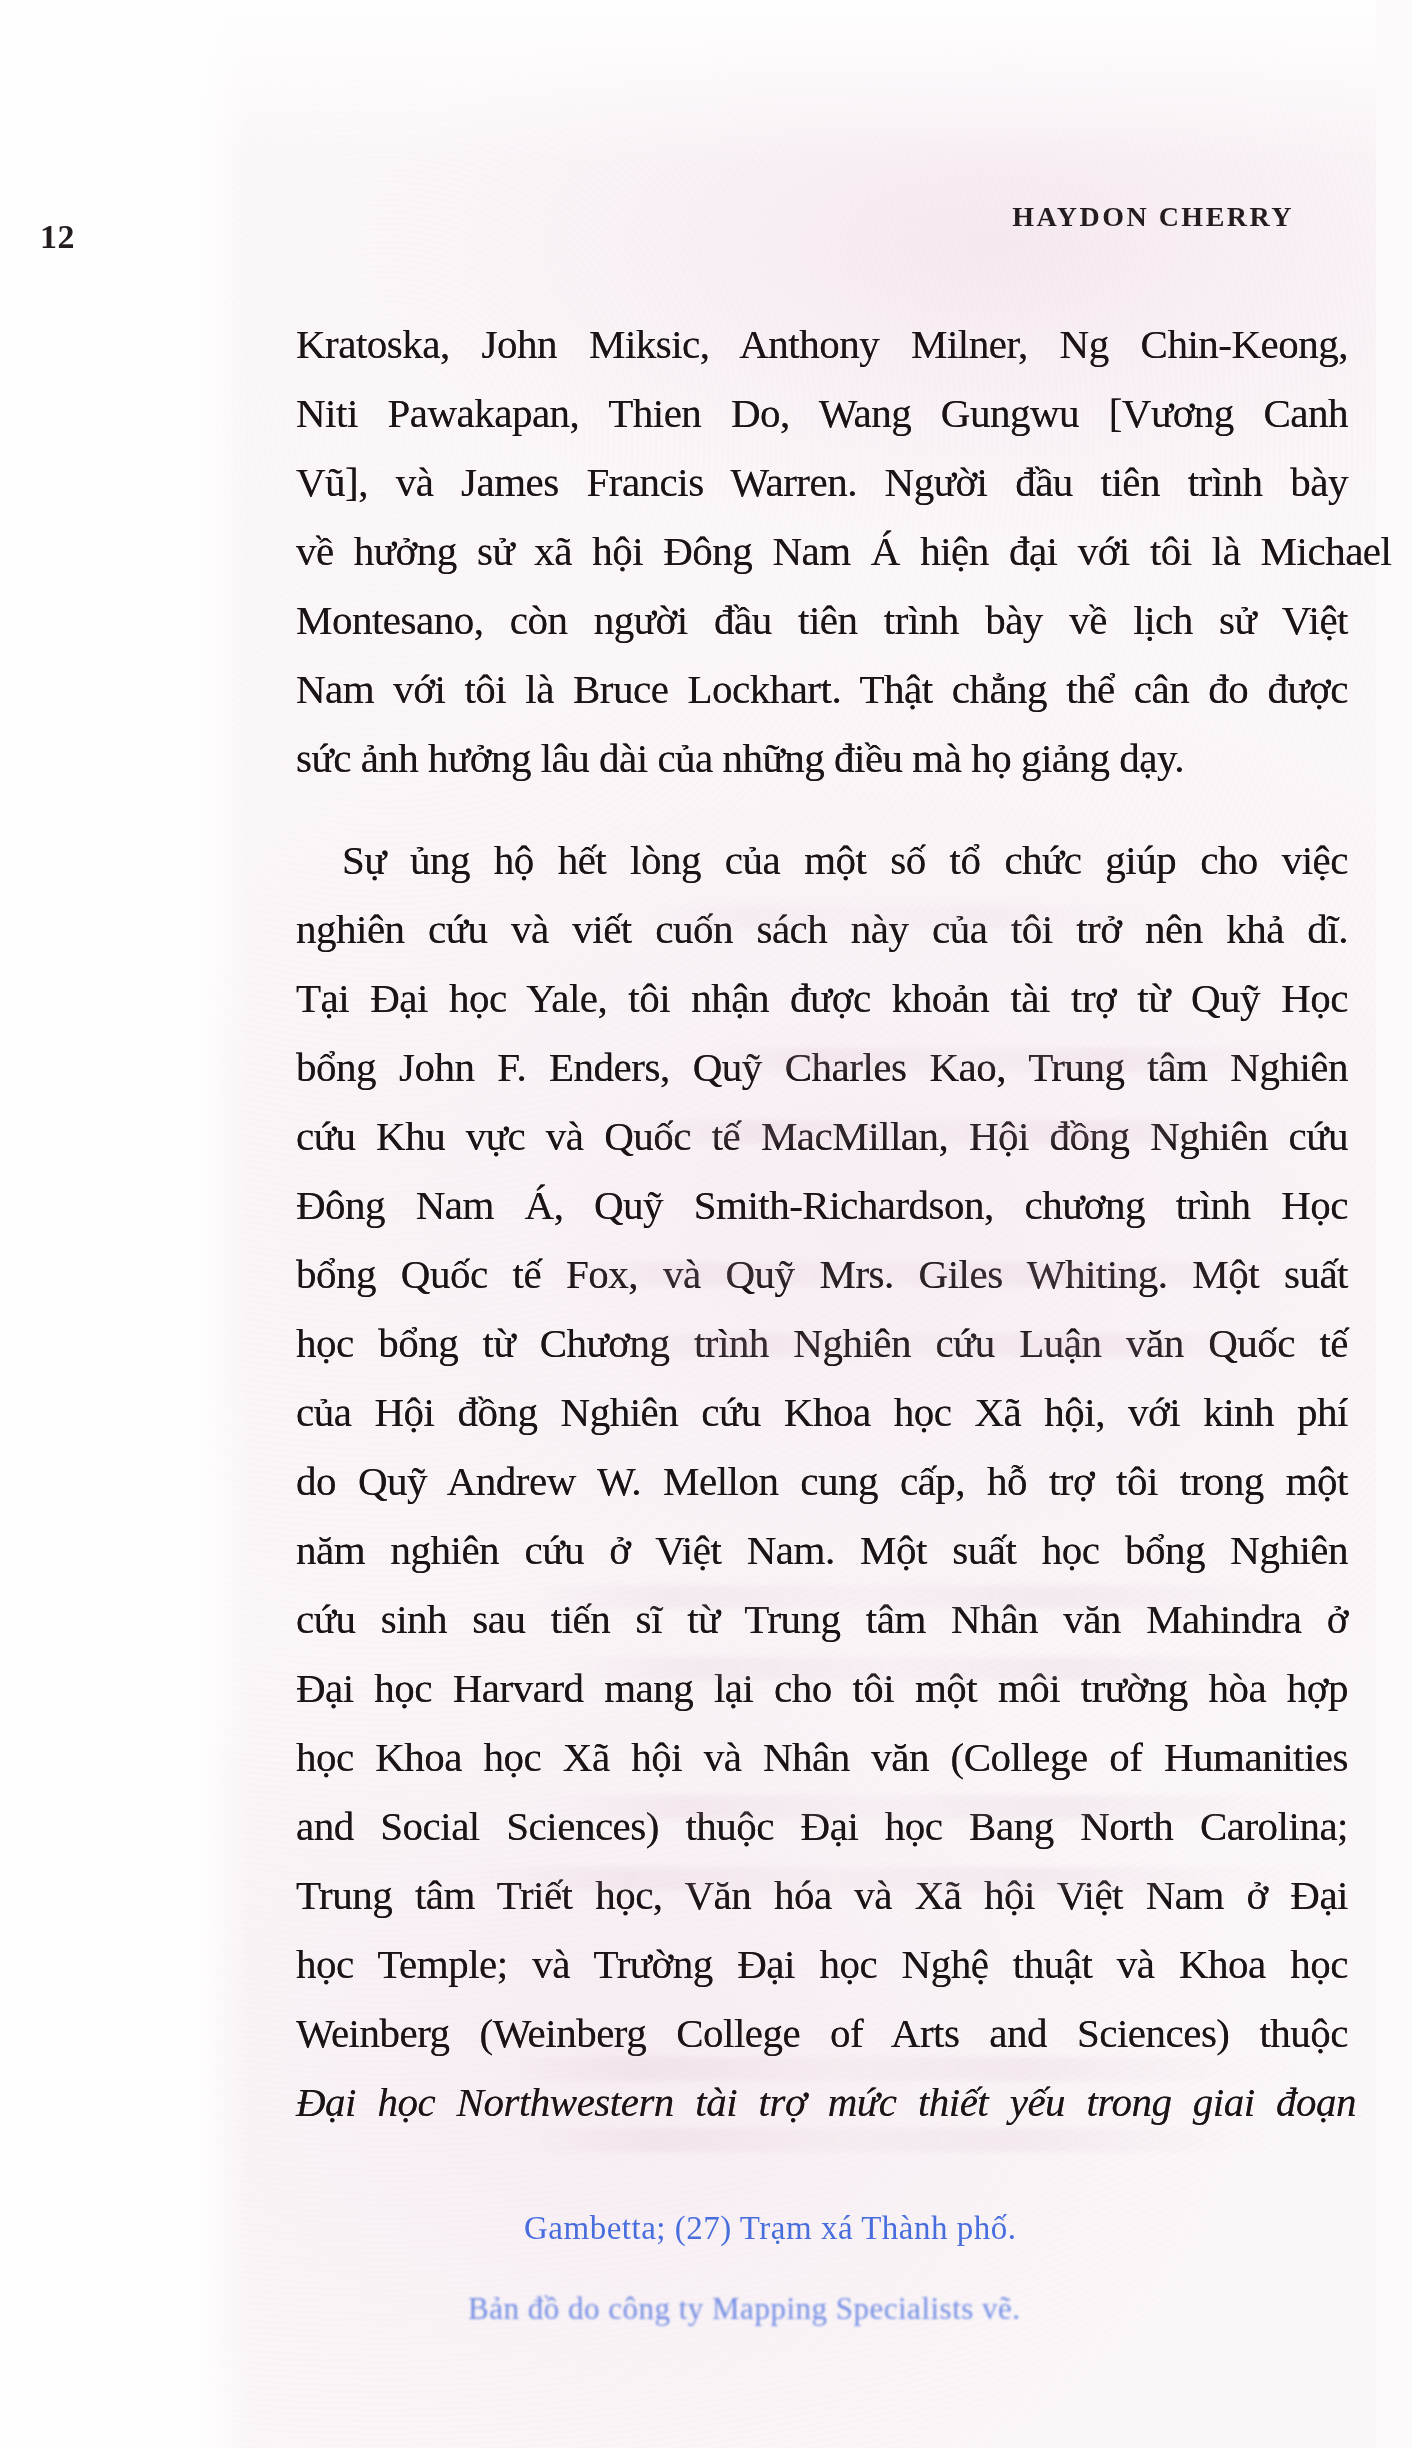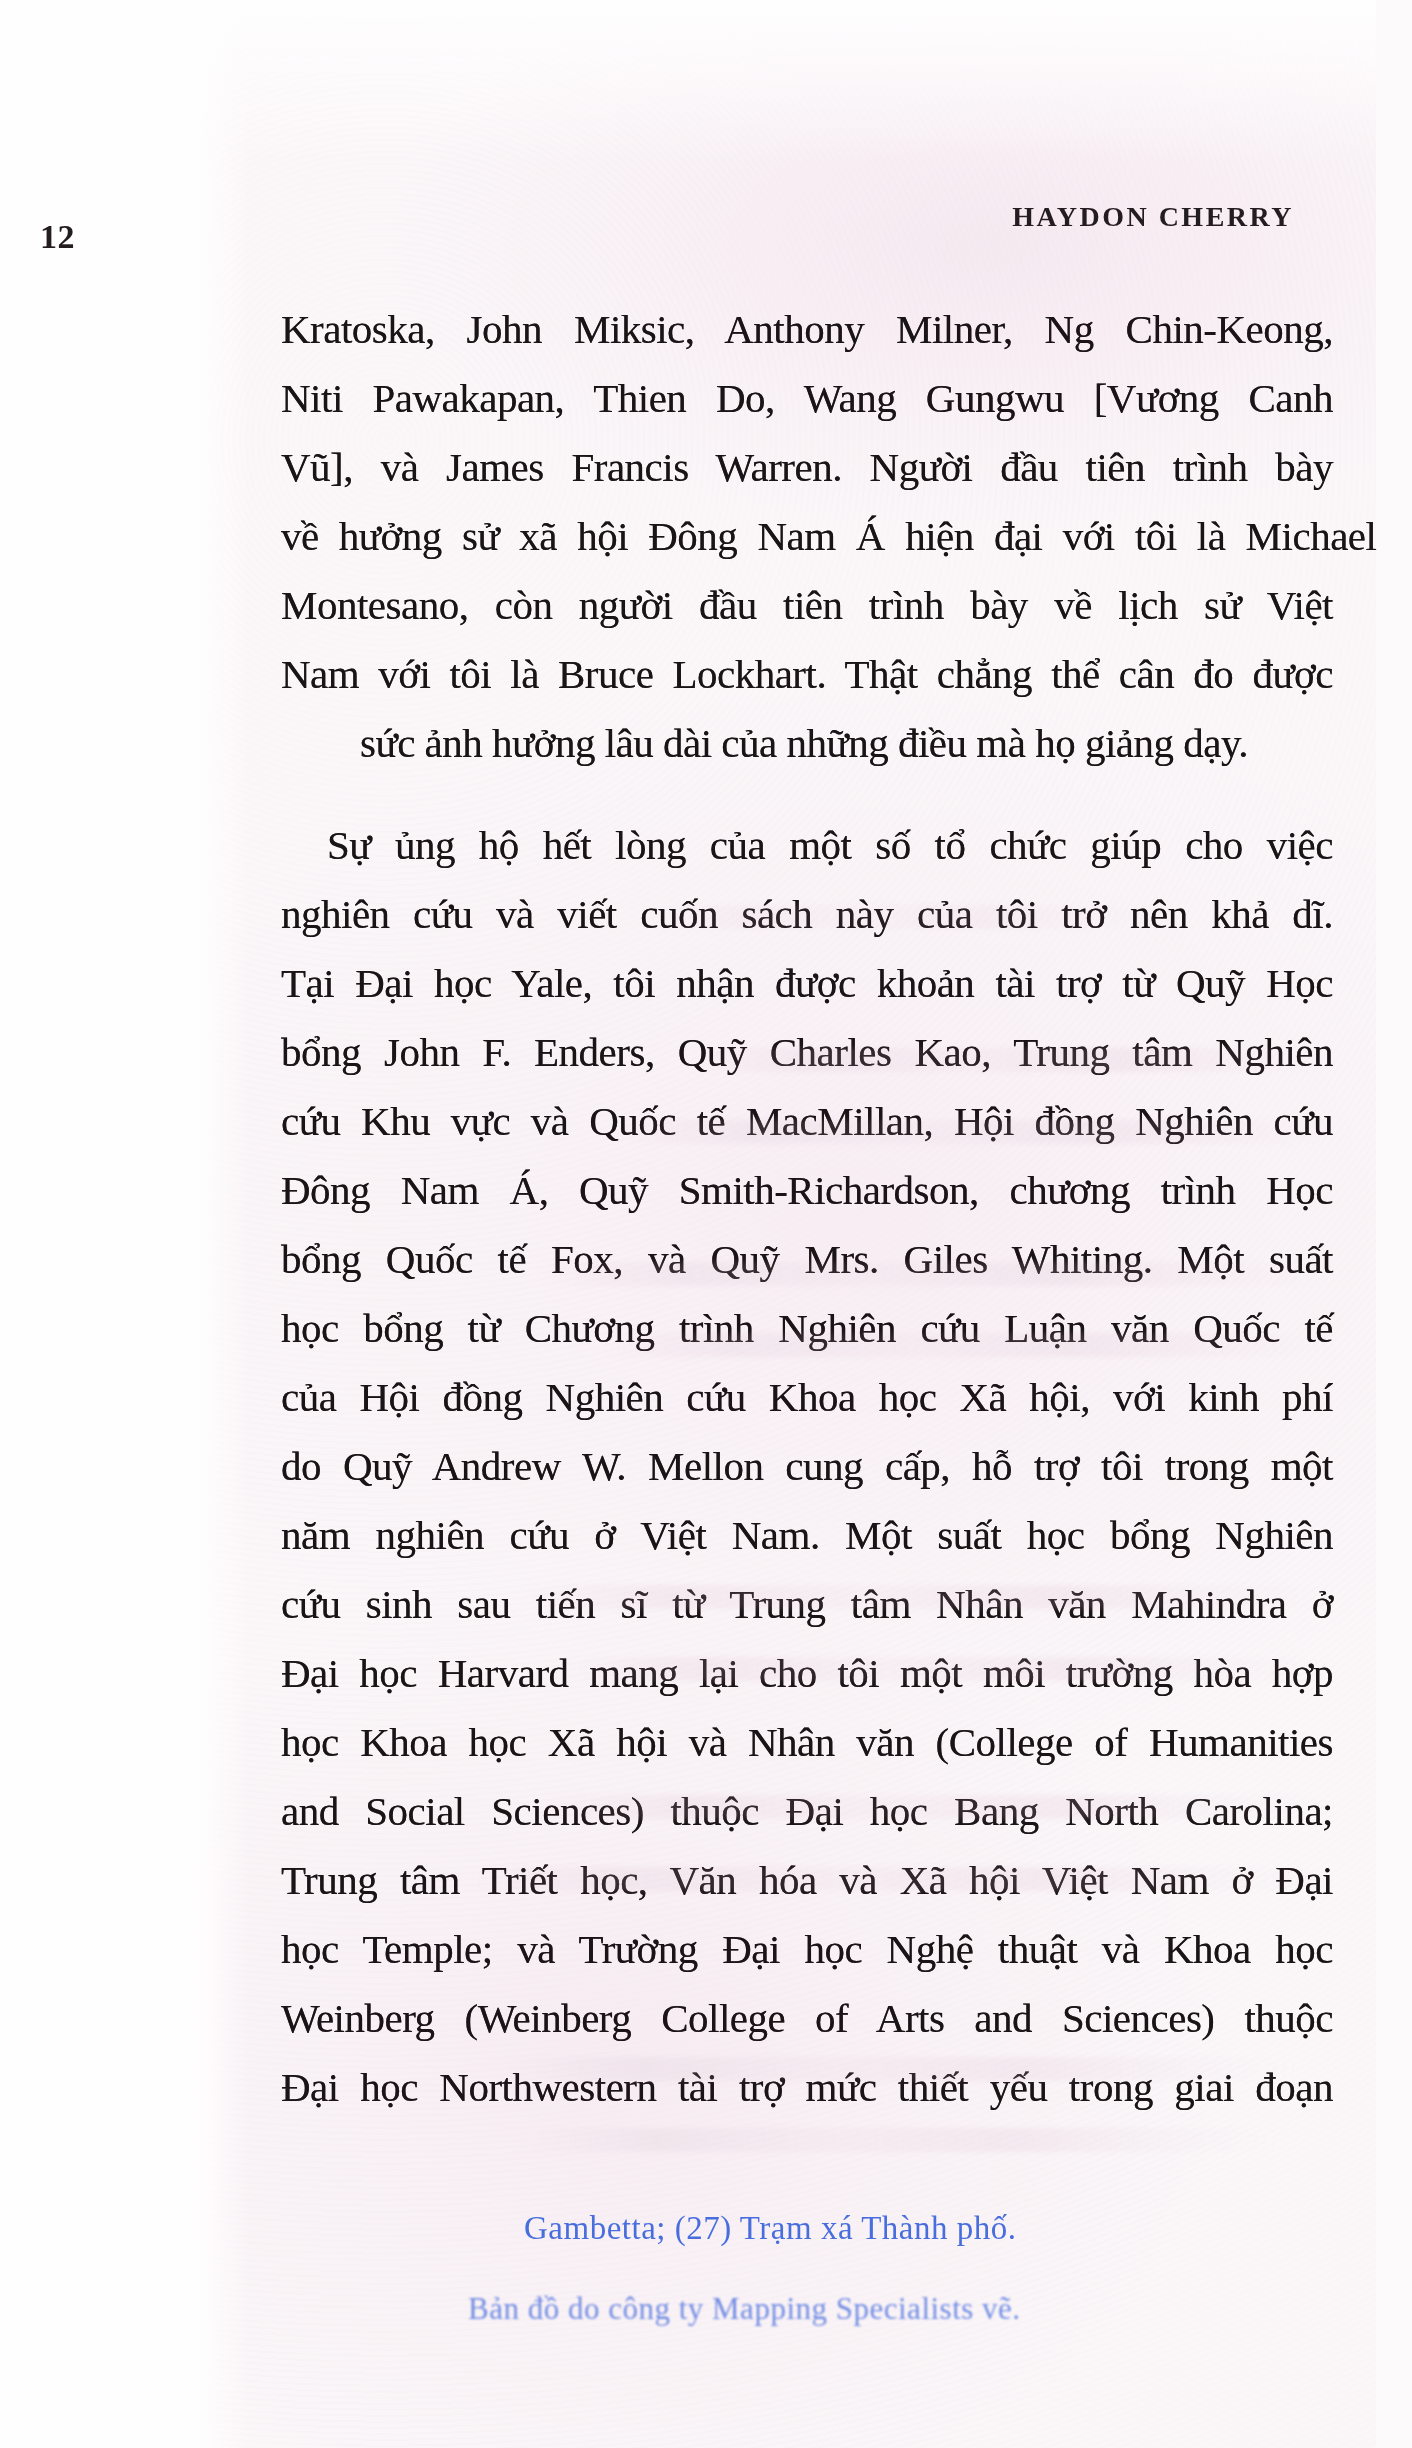--- a/index.html
+++ b/index.html
@@ -38,21 +38,21 @@
     position:absolute;top:201px;right:82px;
     font-size:28px;font-weight:700;color:#241d20;
     letter-spacing:2.5px;
   }
   .textblock{
     position:absolute;left:278px;top:292px;width:1052px;
     color:#1b1416;
     font-size:41px;letter-spacing:-0.5px;
     text-shadow:0 0 0.6px rgba(27,20,22,.75);
   }
-  .para{margin:3px;text-align:center;}
+  .para{margin:18px;}
   .para + .para{margin-top:33px;}
   .line{
     height:69px;line-height:69px;
     white-space:nowrap;overflow:visible;
   }
   
   .ghost{
     position:absolute;white-space:nowrap;
     color:#1d4ed8;filter:blur(0.7px);
     letter-spacing:.5px;
@@ -114,21 +114,21 @@
         <div class="line" style="word-spacing: 13.3111px;"><span>của Hội đồng Nghiên cứu Khoa học Xã hội, với kinh phí</span></div>
         <div class="line" style="word-spacing: 12.1605px;"><span>do Quỹ Andrew W. Mellon cung cấp, hỗ trợ tôi trong một</span></div>
         <div class="line" style="word-spacing: 15.6594px;"><span>năm nghiên cứu ở Việt Nam. Một suất học bổng Nghiên</span></div>
         <div class="line" style="word-spacing: 15.5284px;"><span>cứu sinh sau tiến sĩ từ Trung tâm Nhân văn Mahindra ở</span></div>
         <div class="line" style="word-spacing: 10.9176px;"><span>Đại học Harvard mang lại cho tôi một môi trường hòa hợp</span></div>
         <div class="line" style="word-spacing: 11.8031px;"><span>học Khoa học Xã hội và Nhân văn (College of Humanities</span></div>
         <div class="line" style="word-spacing: 16.8086px;"><span>and Social Sciences) thuộc Đại học Bang North Carolina;</span></div>
         <div class="line" style="word-spacing: 12.8906px;"><span>Trung tâm Triết học, Văn hóa và Xã hội Việt Nam ở Đại</span></div>
         <div class="line" style="word-spacing: 14.7281px;"><span>học Temple; và Trường Đại học Nghệ thuật và Khoa học</span></div>
         <div class="line" style="word-spacing: 20.1362px;"><span>Weinberg (Weinberg College of Arts and Sciences) thuộc</span></div>
-        <div class="line" style="word-spacing: 11.7125px;"><span>Đại học Northwestern tài trợ mức thiết yếu trong giai đoạn</span></div>
+        <div class="line" style="word-spacing: 11.7125px; font-style: italic;"><span>Đại học Northwestern tài trợ mức thiết yếu trong giai đoạn</span></div>
       </div>
     </div>
 
   <div class="smudge s1"></div>
   <div class="smudge s2"></div>
   <div class="smudge s3"></div>
   <div class="smudge s4"></div>
   <div class="smudge s5"></div>
   <div class="smudge s6"></div>
   <div class="smudge s7"></div>

